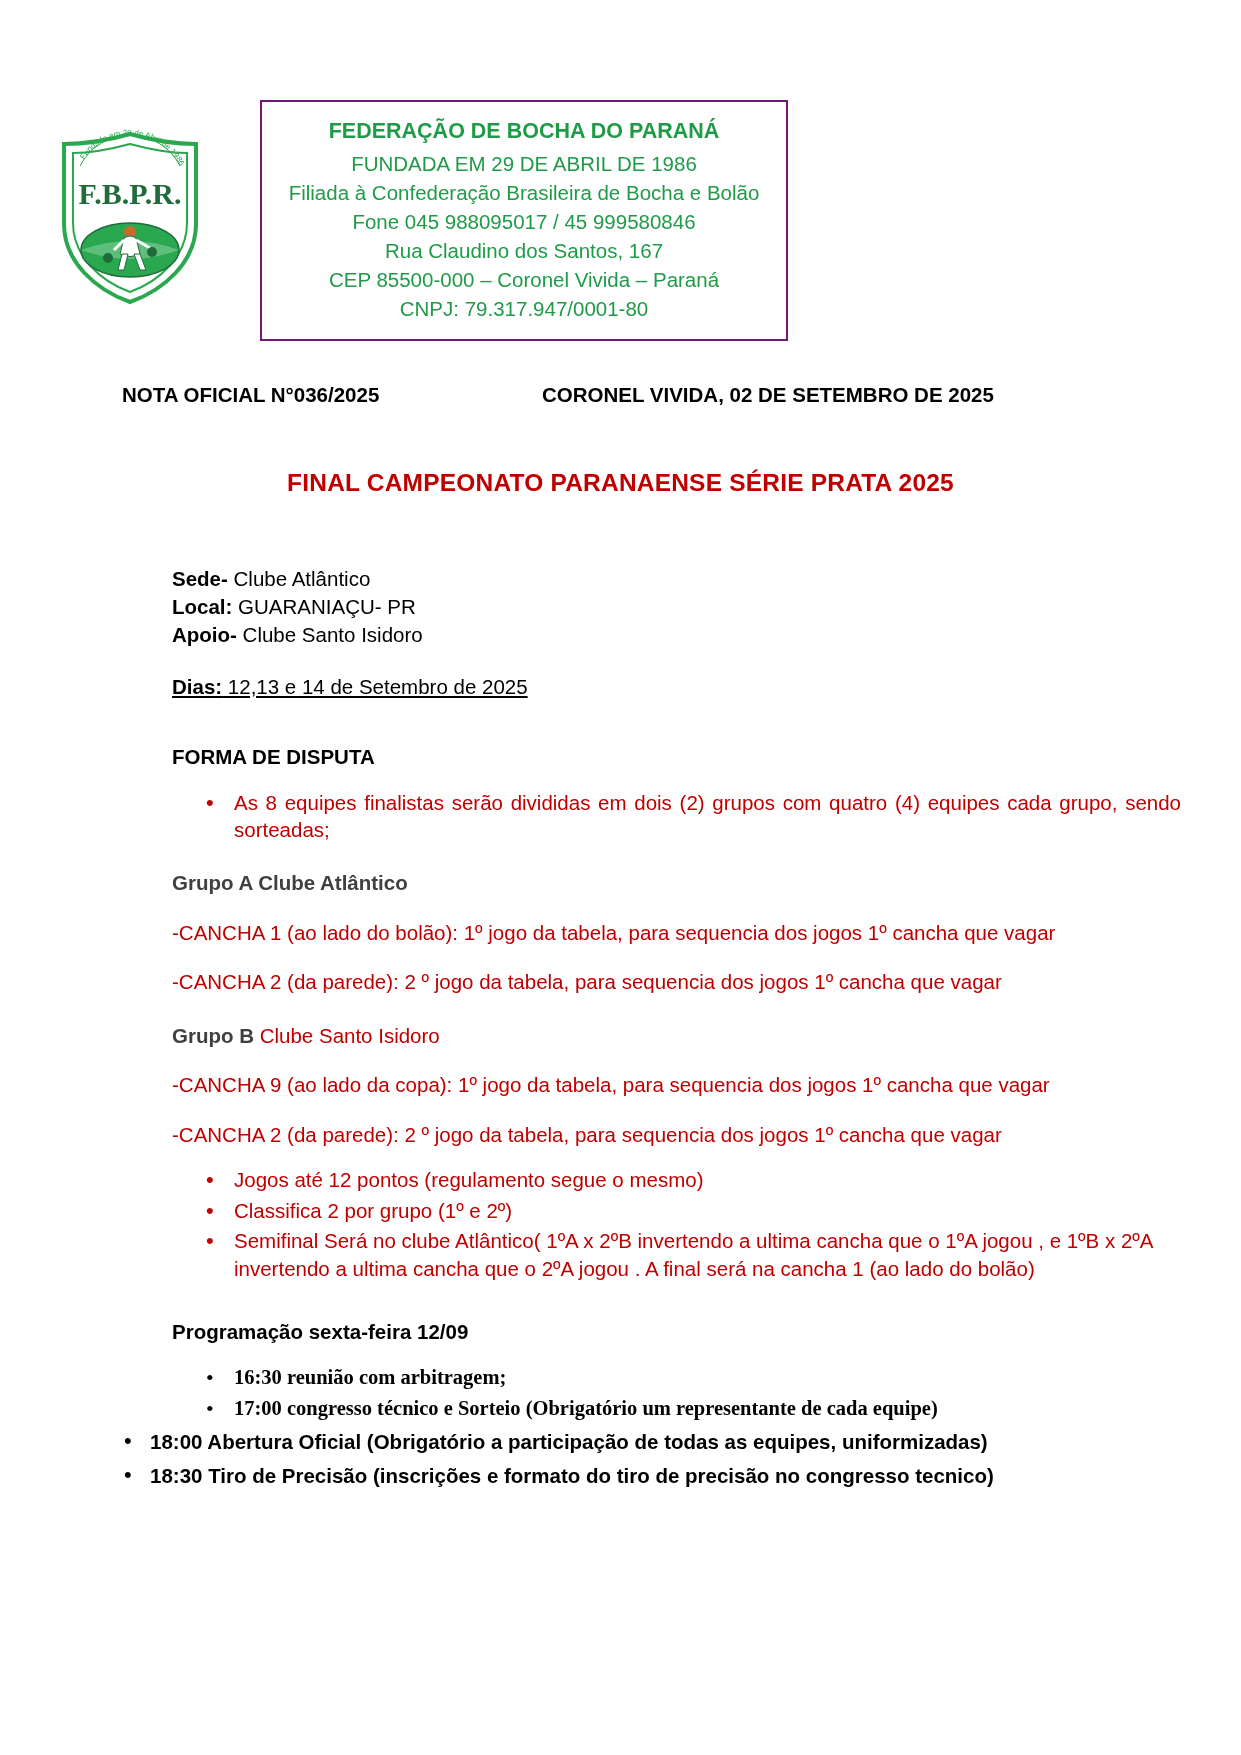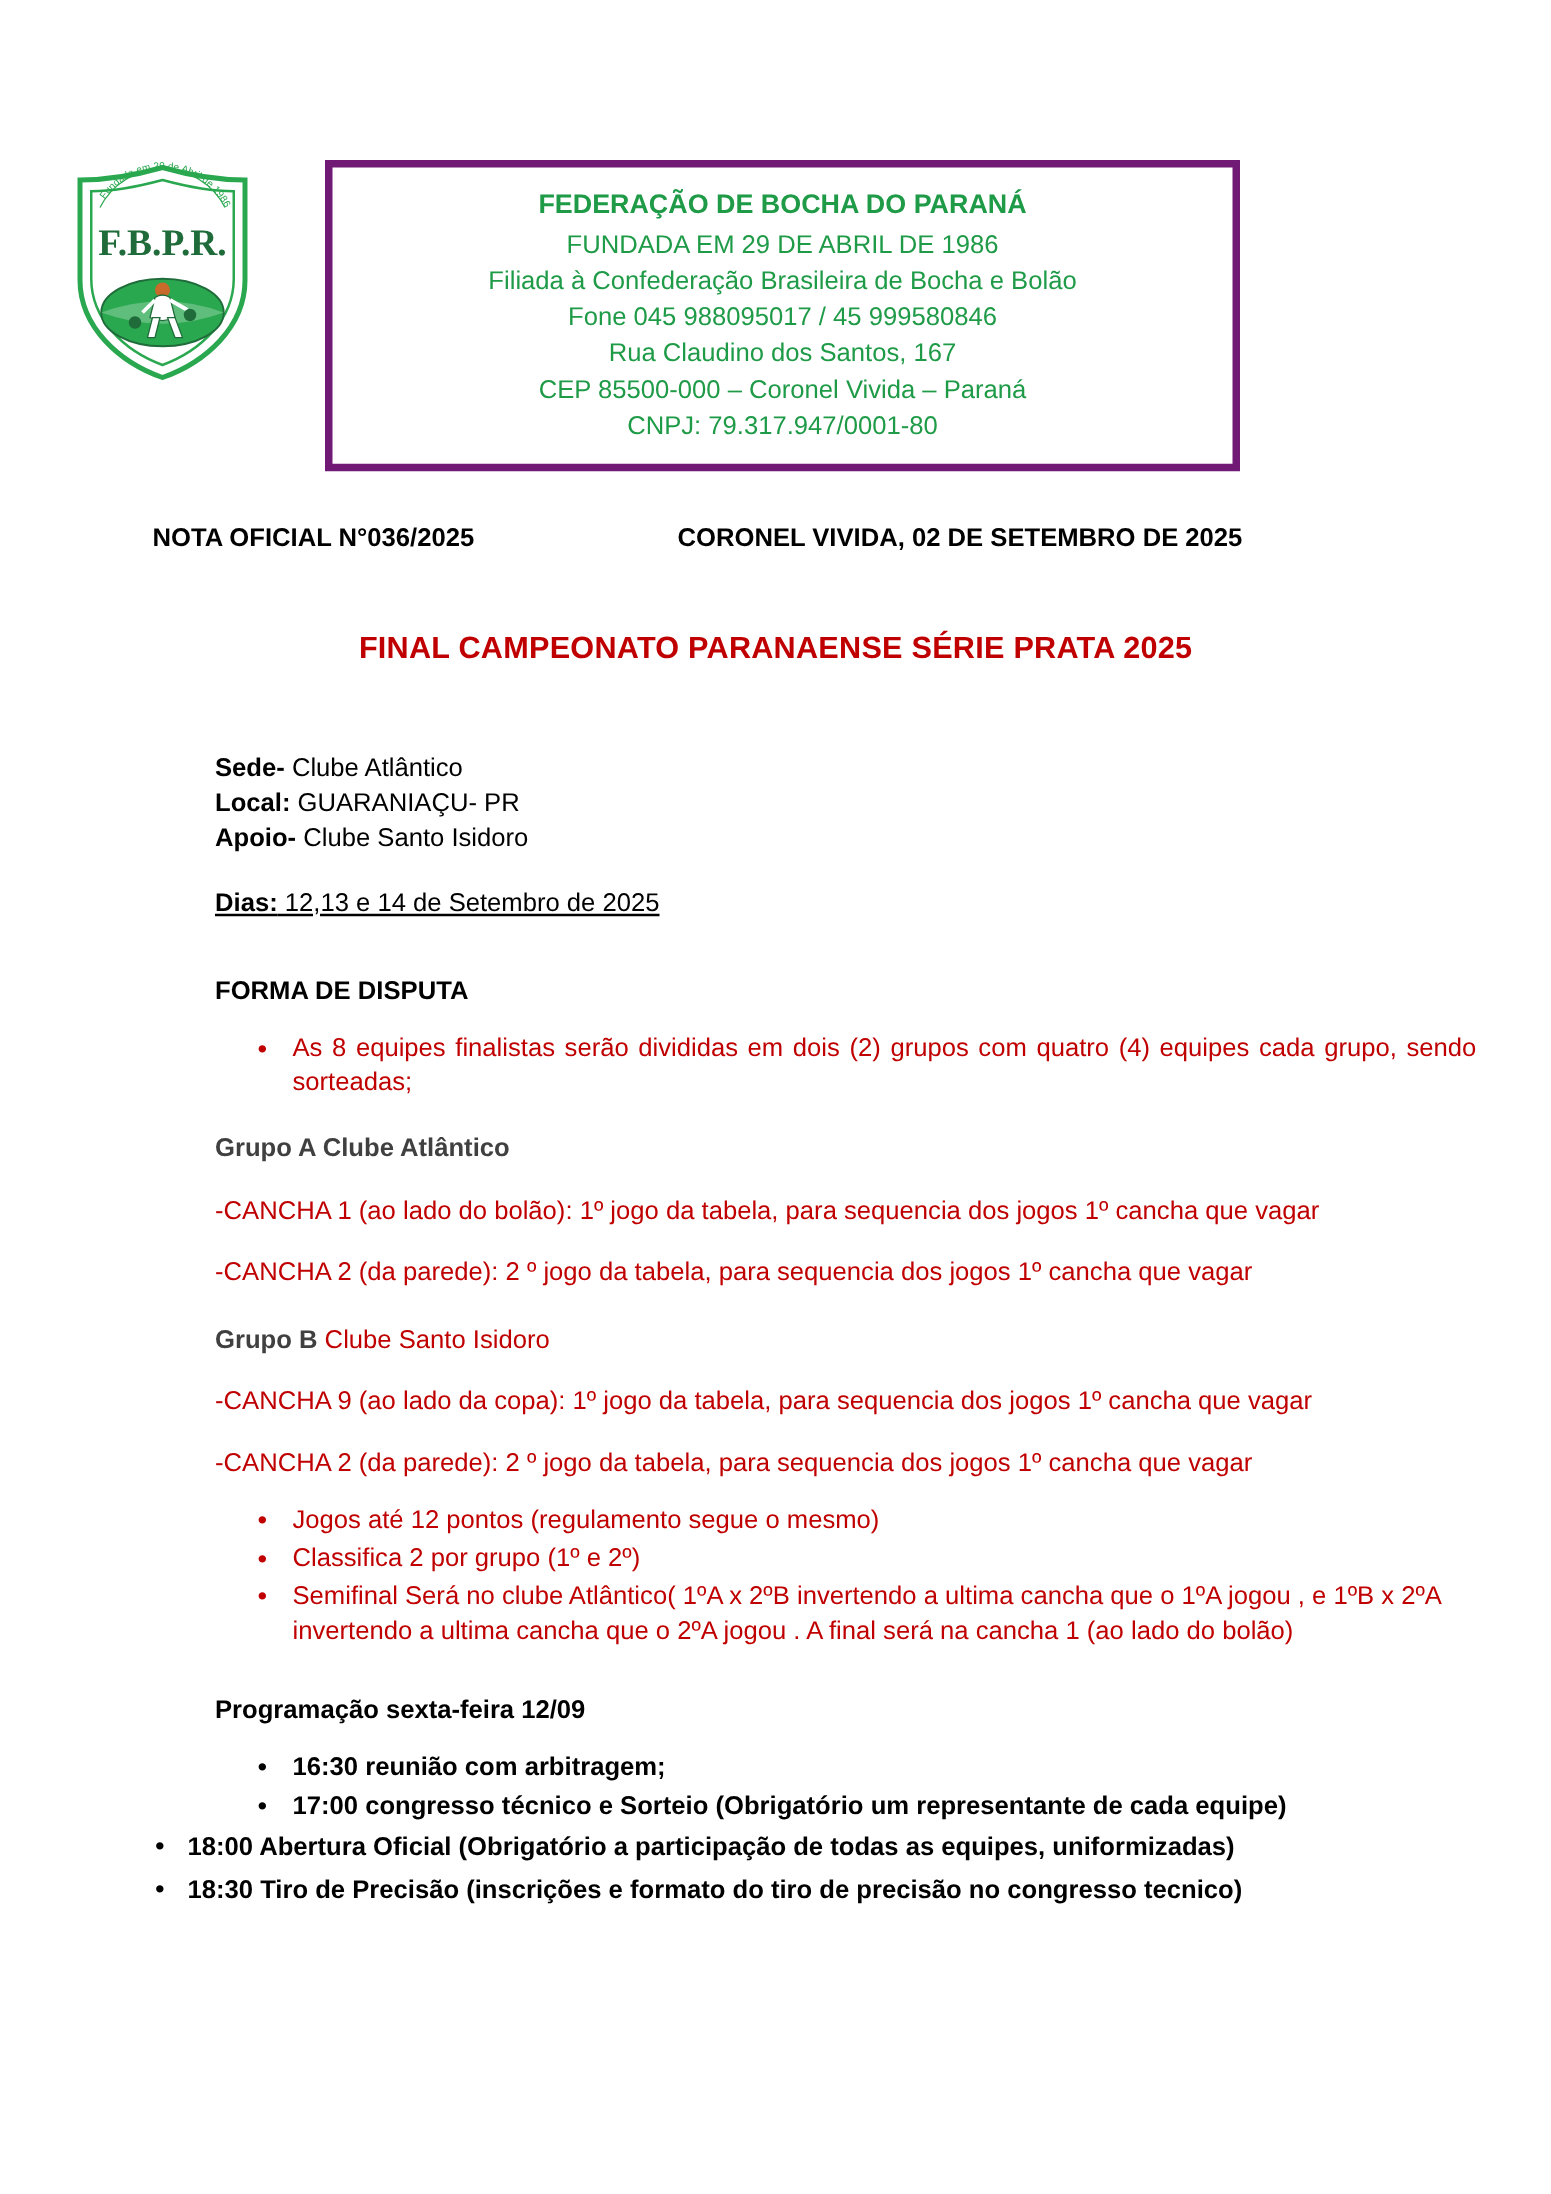--- a/index.html
+++ b/index.html
@@ -33,28 +33,27 @@
     display: flex;
     justify-content: center;
     align-items: flex-start;
     padding-top: 28px;
   }
   .logo {
     width: 168px;
     height: 180px;
   }
   .fed-box {
-    border: 6px solid #701a75;
-    width: 732px;
+    border: 2px solid #701a75;
+    width: 528px;
     box-sizing: border-box;
     padding: 14px 10px 16px 10px;
     text-align: center;
     color: #1f9b48;
     line-height: 1.42;
-    margin-top: 28px;
   }
   .fed-box .line {
     font-size: 20.5px;
     font-family: "Liberation Sans", sans-serif;
   }
   .fed-box .title {
     font-weight: bold;
     font-size: 21.5px;
     margin-bottom: 2px;
   }
@@ -139,20 +138,21 @@
 
   .prog-title {
     font-weight: bold;
     margin-top: 36px;
     font-size: 20.5px;
   }
 
   ul.bullets.black li {
     color: #000000;
     font-weight: bold;
+    font-family: Liberation Serif, serif;
   }
   ul.bullets.black li::before {
     color: #000000;
     font-weight: normal;
   }
 
   ul.outer {
     margin: 0;
     padding-left: 0;
     list-style: none;

